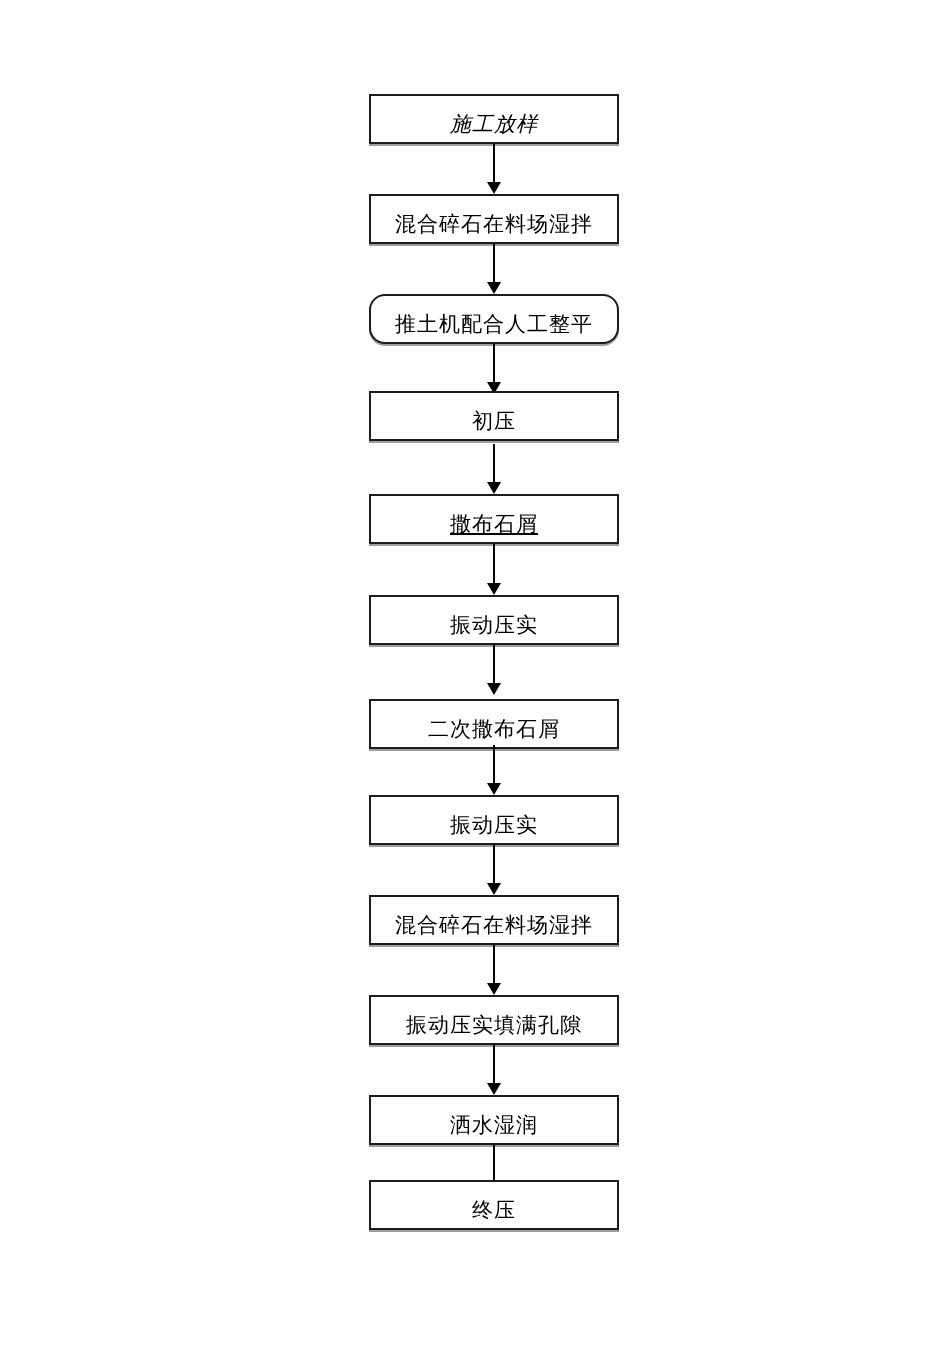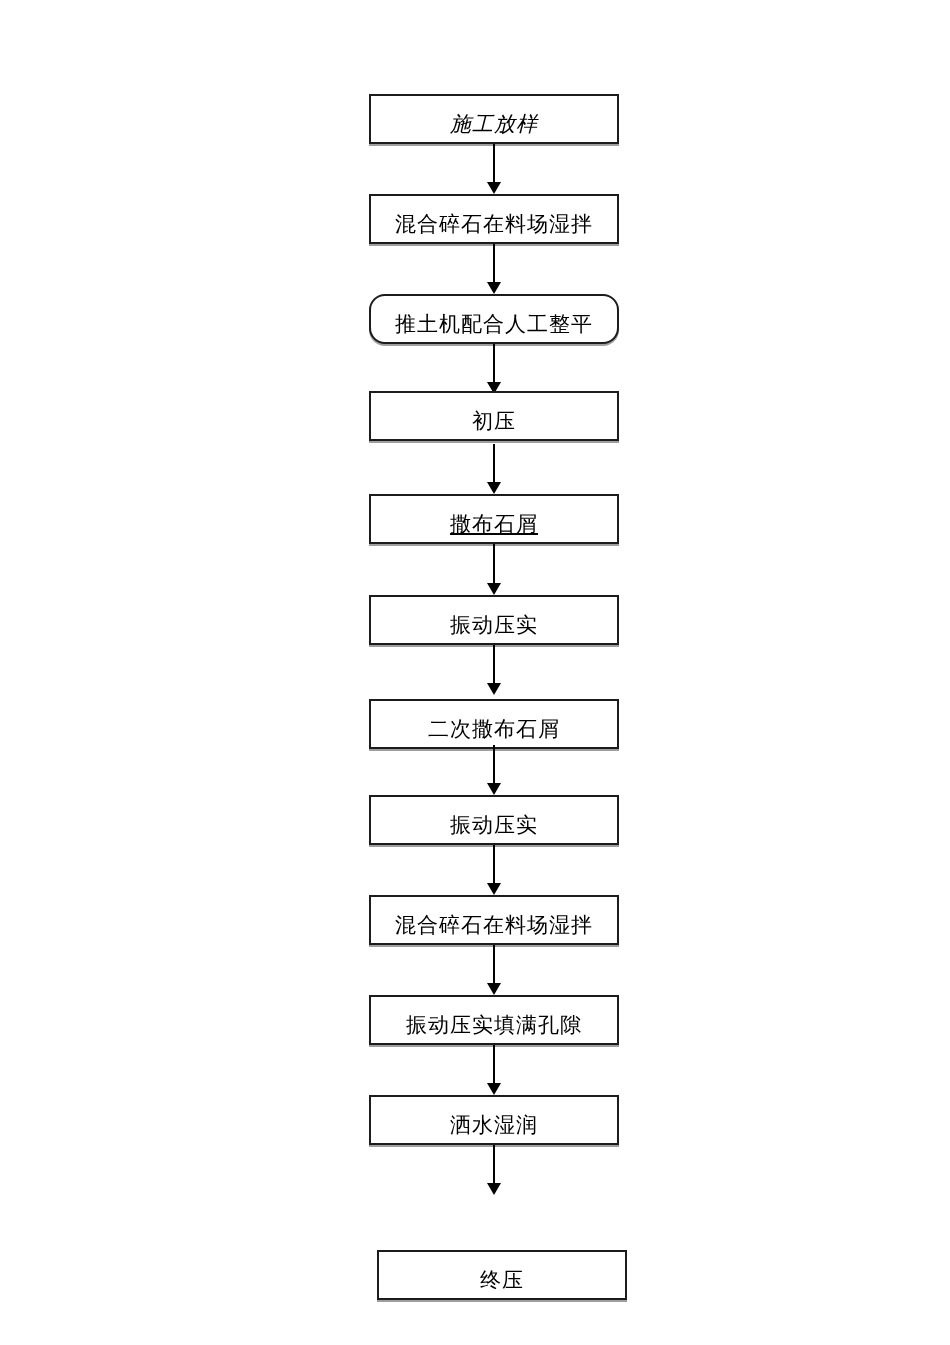--- a/index.html
+++ b/index.html
@@ -134,18 +134,18 @@
       <div class="shaft" style="height: 40px;"></div>
       <div class="head"></div>
     </div>
       <div class="node" style="top: 1095px; justify-content: center;">
       <span>洒水湿润</span>
     </div>
       <div class="arrow" style="top: 1145px; height: 50px;">
       <div class="shaft" style="height: 40px;"></div>
       <div class="head"></div>
     </div>
-      <div class="node" style="top: 1250px; margin-left: 8px;">
+      <div class="node" style="top: 1180px;">
       <span>终压</span>
     </div>
     </div>
 
 </div>
 
 </body></html>

